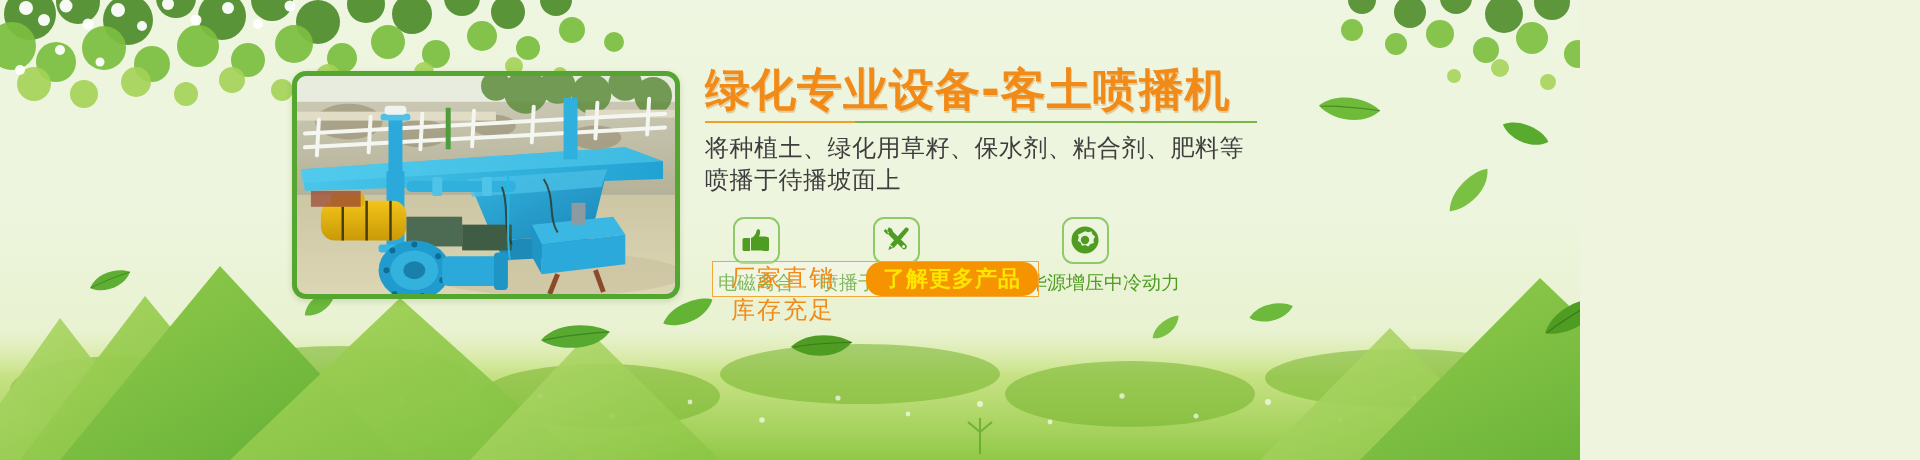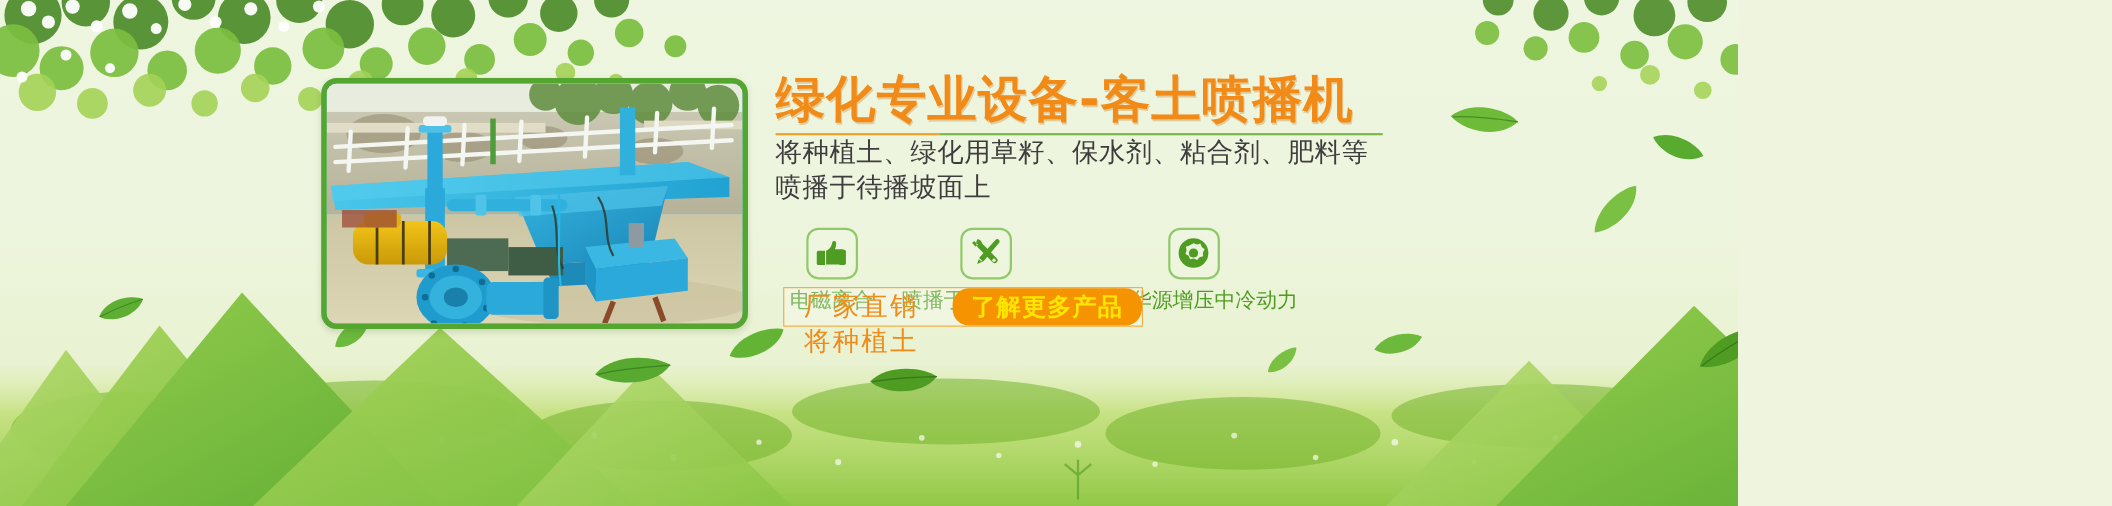--- a/index.html
+++ b/index.html
@@ -59,21 +59,21 @@
     white-space:nowrap;
     text-shadow:1px 2px 0 rgba(200,110,0,.30);
     font-family:"DejaVu Sans","Liberation Sans",sans-serif;
   }
   .rule{
     margin-top:7px;
     height:2px;width:552px;
     background:linear-gradient(to right,#f0a024 0 150px,#7ab648 150px 100%);
   }
   .subtitle{
-    margin-top:0;
+    margin-top:10px;
     font-size:24px;
     color:#3d3d3d;
     line-height:1.33;
     letter-spacing:0.5px;
     white-space:nowrap;
     font-family:"DejaVu Sans","Liberation Sans",sans-serif;
   }
 
   
   .features{
@@ -563,18 +563,18 @@
         <div class="feat-label">潍柴华源增压中冷动力</div>
       </div>
 
     </div>
   </div>
 
   <div class="cta-bar">
     <div class="cta-slogan">
       <span>厂家直销</span>
       <span class="gap"></span>
-      <span>将种植土</span>
+      <span>库存充足</span>
     </div>
     <div class="cta-button">了解更多产品</div>
   </div>
 
 </div>
 
 </body></html>

